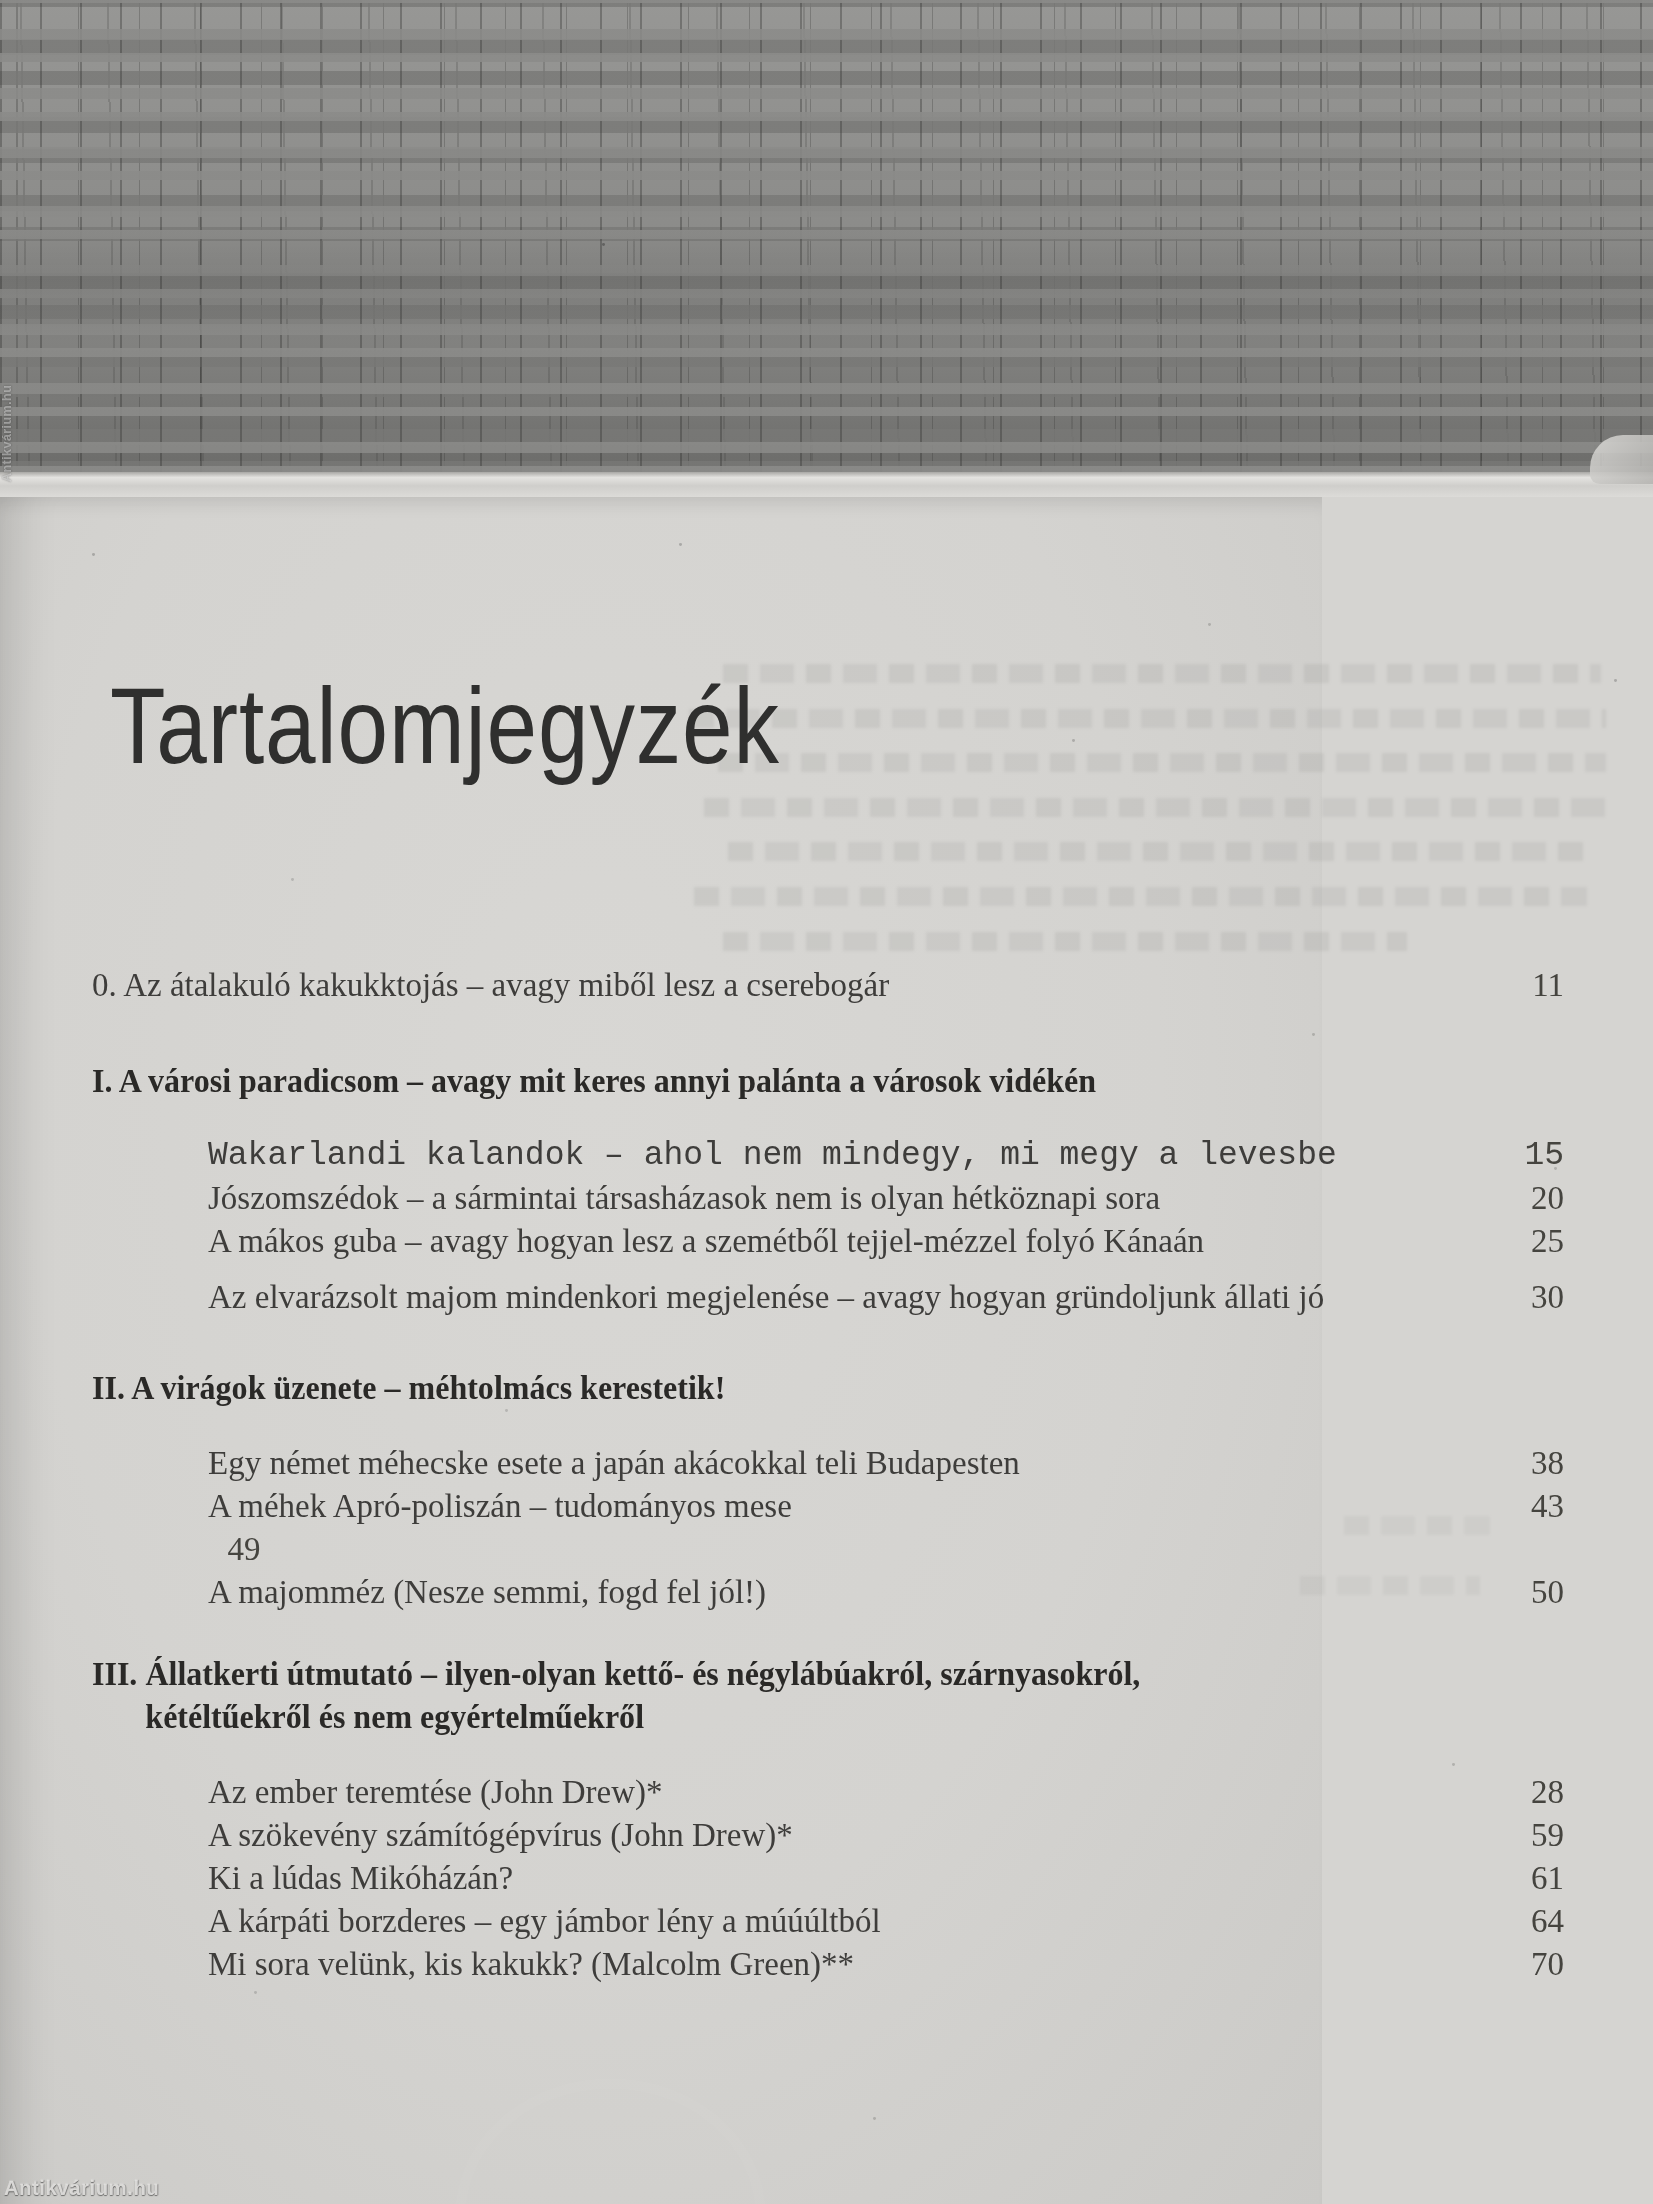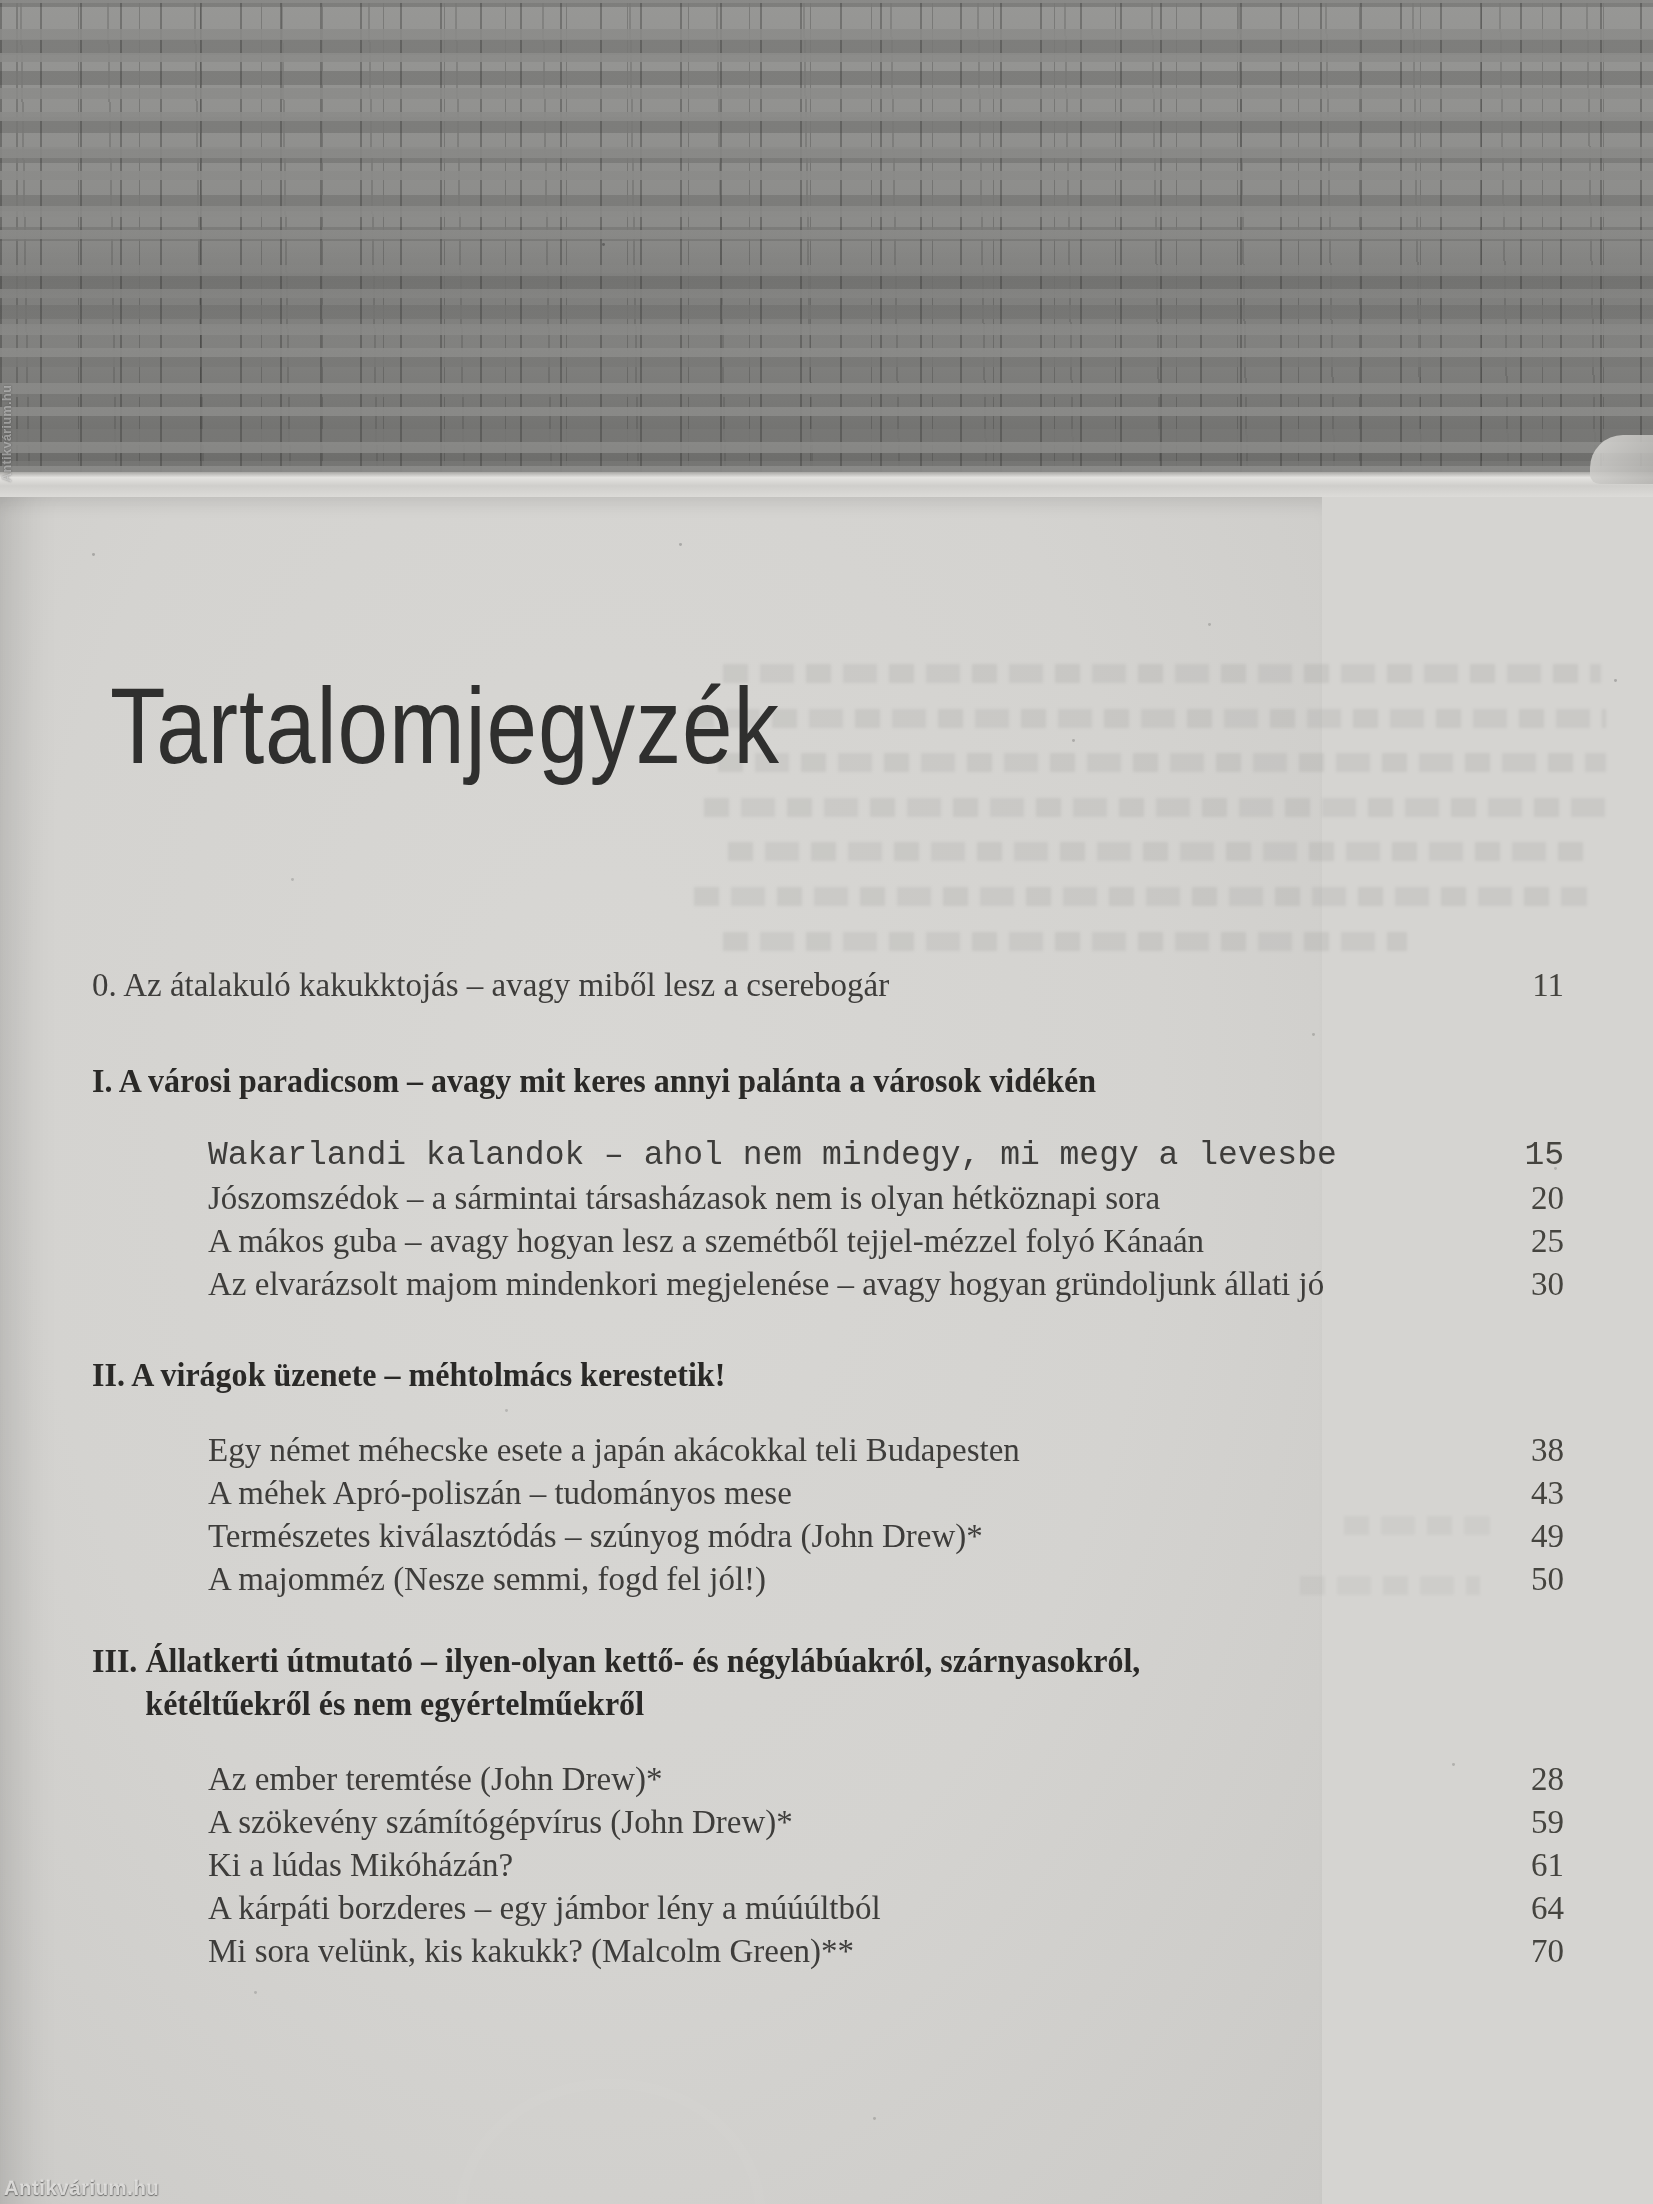--- a/index.html
+++ b/index.html
@@ -50,21 +50,21 @@
     position:absolute;height:19.4px;filter:blur(1.6px);opacity:.5;
     background:repeating-linear-gradient(90deg, rgba(128,128,126,.30) 0 25px, rgba(128,128,126,0) 25px 37px, rgba(128,128,126,.26) 37px 71px, rgba(128,128,126,0) 71px 83px);
   }
   .ghost.faint{opacity:.3;}
   
   #toc{
     position:absolute;left:92px;top:467px; 
     width:1472px;color:#3e3d3b;font-size:33px;line-height:43px;
   }
   .row{display:flex;justify-content:space-between;align-items:baseline;}
-  .row.two{align-items:flex-end;}
+  .row.two{align-items:flex-end;margin-top:13px;}
   .head{font-weight:bold;color:#2a2927;}
   .head .lbl{display:inline-block;transform:scaleX(.97);transform-origin:0 50%;}
   .ind{padding-left:116px;}
   .hang{padding-left:55px;}
   .pg{color:#45443f;flex:0 0 auto;padding-left:19.4px;}
   .mt-h1{margin-top:53px;}
   .mt-i1{margin-top:31px;font-family:Liberation Mono, monospace;}
   .mt-h2{margin-top:48px;}
   .mt-i2{margin-top:32px;}
   .mt-h3{margin-top:39px;}
@@ -159,21 +159,20 @@
 
       <div class="row ind mt-i2">
         <span class="lbl">Egy német méhecske esete a japán akácokkal teli Budapesten</span>
         <span class="pg">38</span>
       </div>
       <div class="row ind">
         <span class="lbl">A méhek Apró-poliszán – tudományos mese</span>
         <span class="pg">43</span>
       </div>
       <div class="row ind">
-        <span class="lbl">Természetes kiválasztódás – szúnyog módra (John Drew)*</span>
         <span class="pg">49</span>
       </div>
       <div class="row ind">
         <span class="lbl">A majomméz (Nesze semmi, fogd fel jól!)</span>
         <span class="pg">50</span>
       </div>
 
       <div class="head mt-h3">
         <span class="lbl" style="display:block">III. Állatkerti útmutató – ilyen-olyan kettő- és négylábúakról, szárnyasokról,</span>
         <span class="lbl hang" style="display:block">kétéltűekről és nem egyértelműekről</span>

